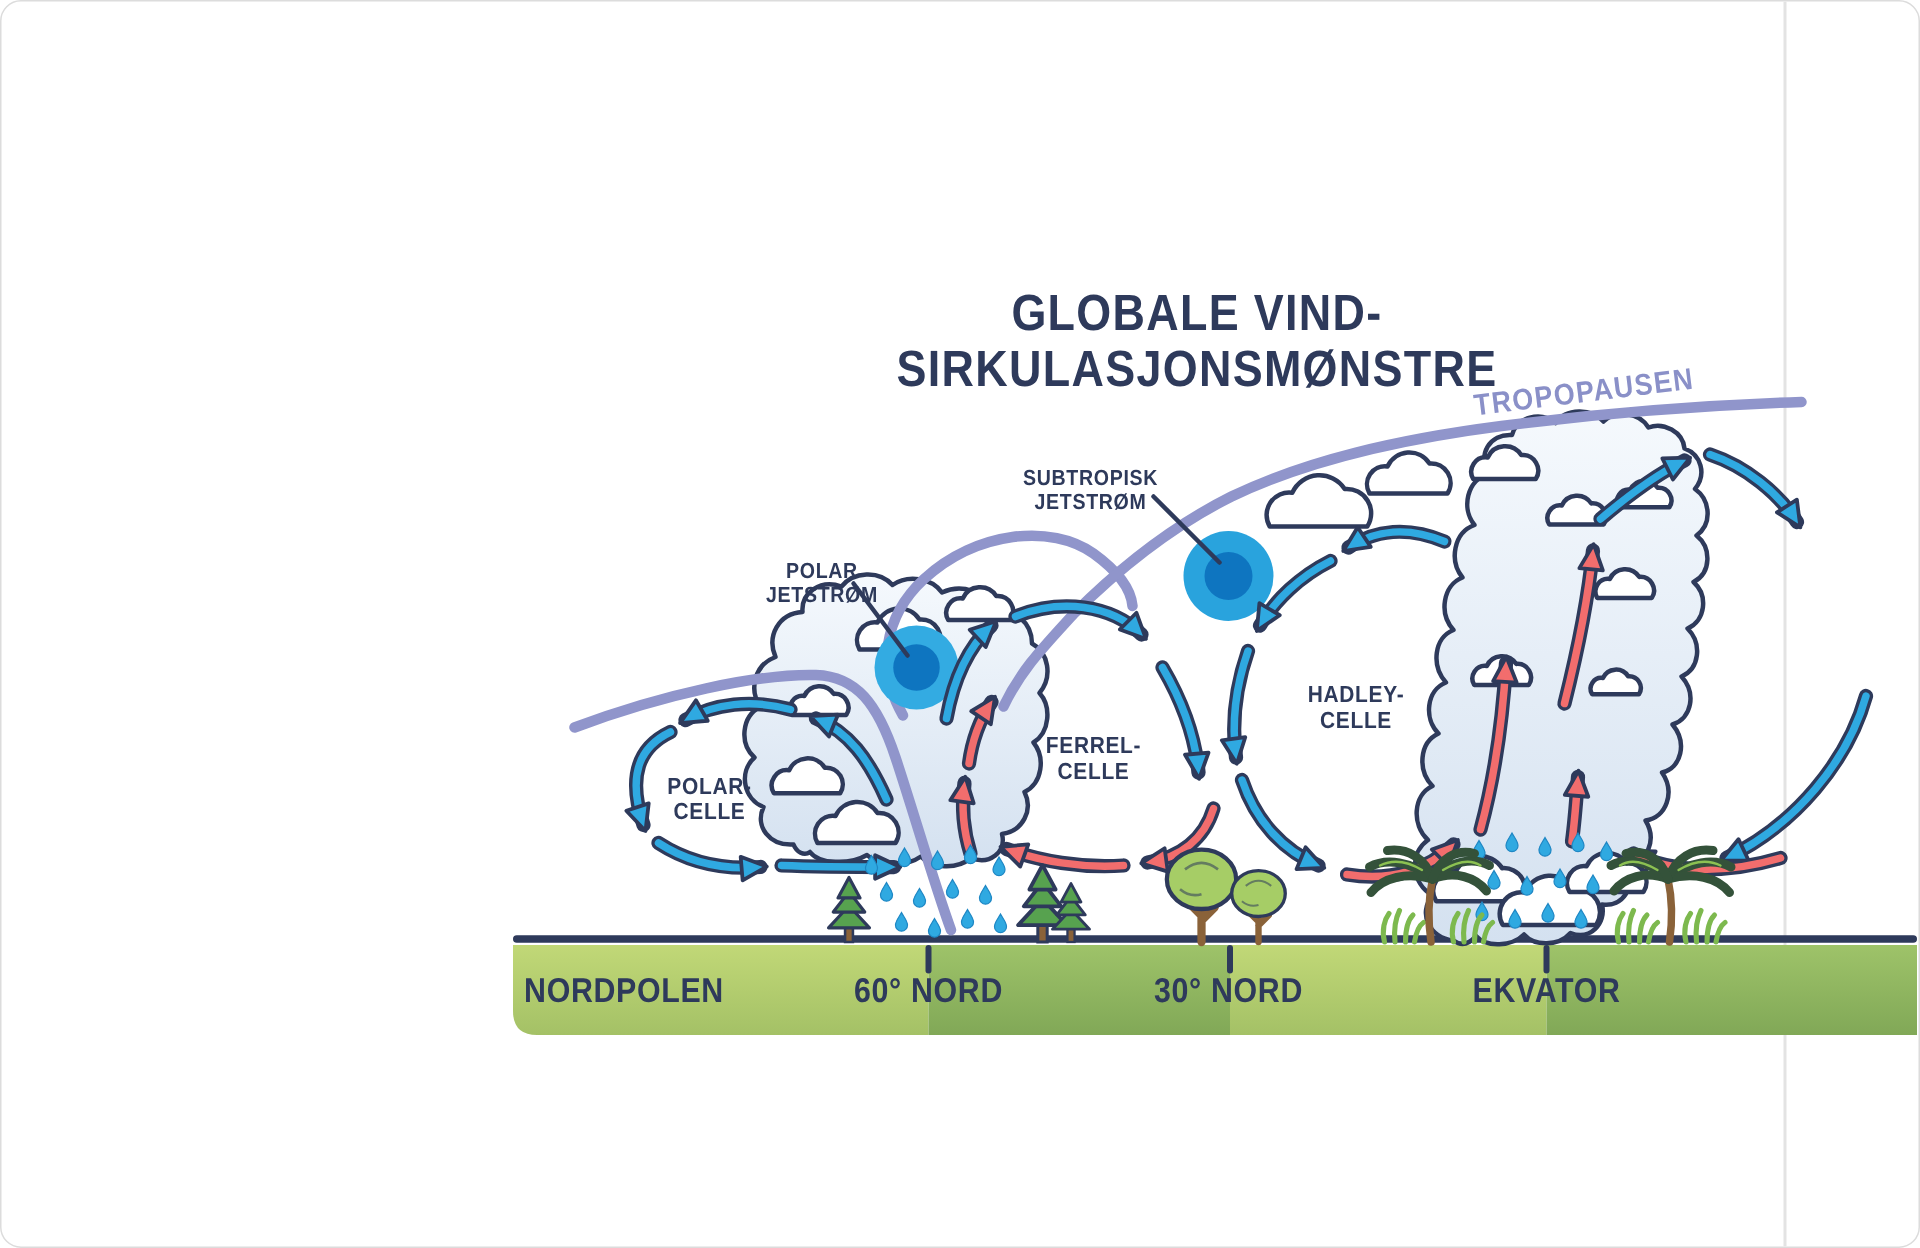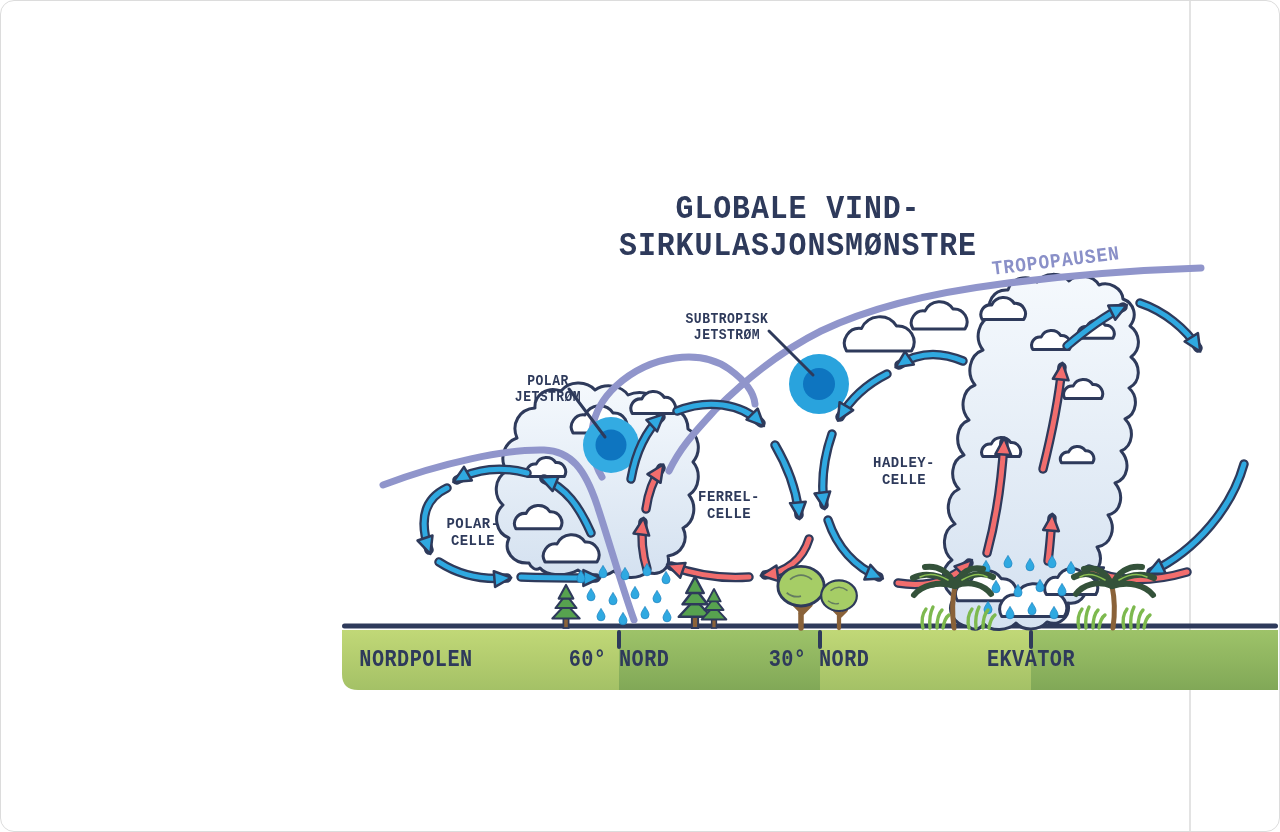--- a/index.html
+++ b/index.html
@@ -1,18 +1,18 @@
 <!DOCTYPE html>
 <html><head>
 <meta charset="utf-8">
 <style>
   html,body{margin:0;padding:0;background:#fff;}
   .canvas{position:relative;width:1280px;height:832px;background:#ffffff;
     border:1px solid #dcdcdc;border-radius:14px;overflow:hidden;box-sizing:border-box;
-    font-family:Liberation Mono, monospace;}
+    font-family:Liberation Sans, sans-serif;}
   .divider{position:absolute;left:1188px;top:0;bottom:0;width:1.5px;background:#e3e3e3;}
   svg.scene{position:absolute;left:0;top:0;}
   
   .ao{fill:none;stroke:#2e3a5b;stroke-width:9.5;stroke-linecap:round;}
   .ab{fill:none;stroke:#2fa9e1;stroke-width:5;stroke-linecap:round;}
   .ar{fill:none;stroke:#f26d6d;stroke-width:5;stroke-linecap:round;}
   .trop{fill:none;stroke:#9095cb;stroke-width:7;stroke-linecap:round;}
   .cloud{fill:url(#gCloud);stroke:#2e3a5b;stroke-width:3;stroke-linejoin:round;}
   .puff{fill:#ffffff;stroke:#2e3a5b;stroke-width:3;stroke-linejoin:round;}
   .lbl{position:absolute;color:#2e3a5b;font-weight:700;text-align:center;

